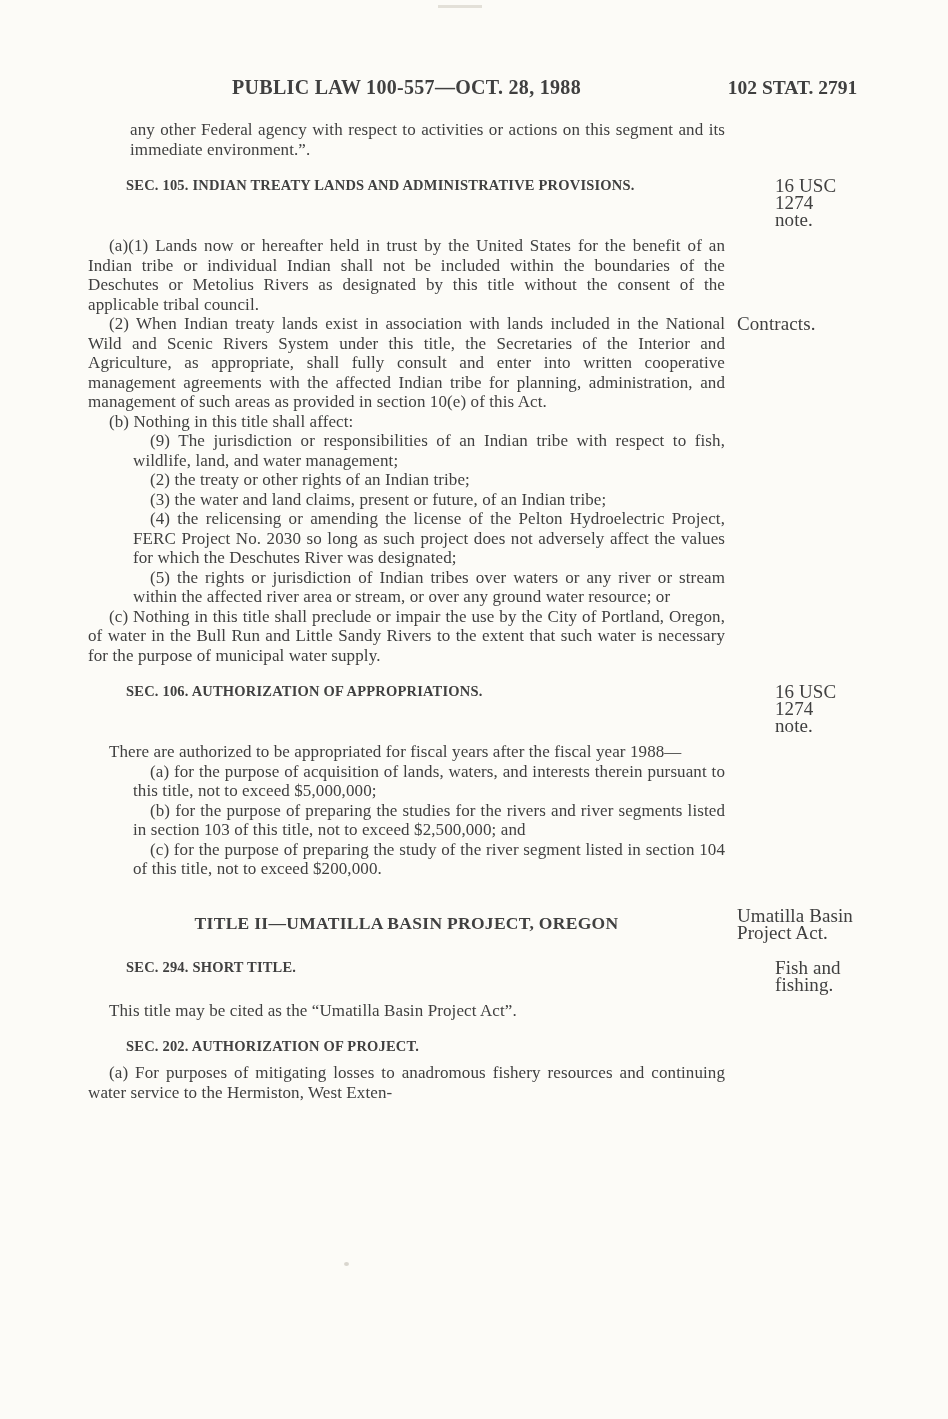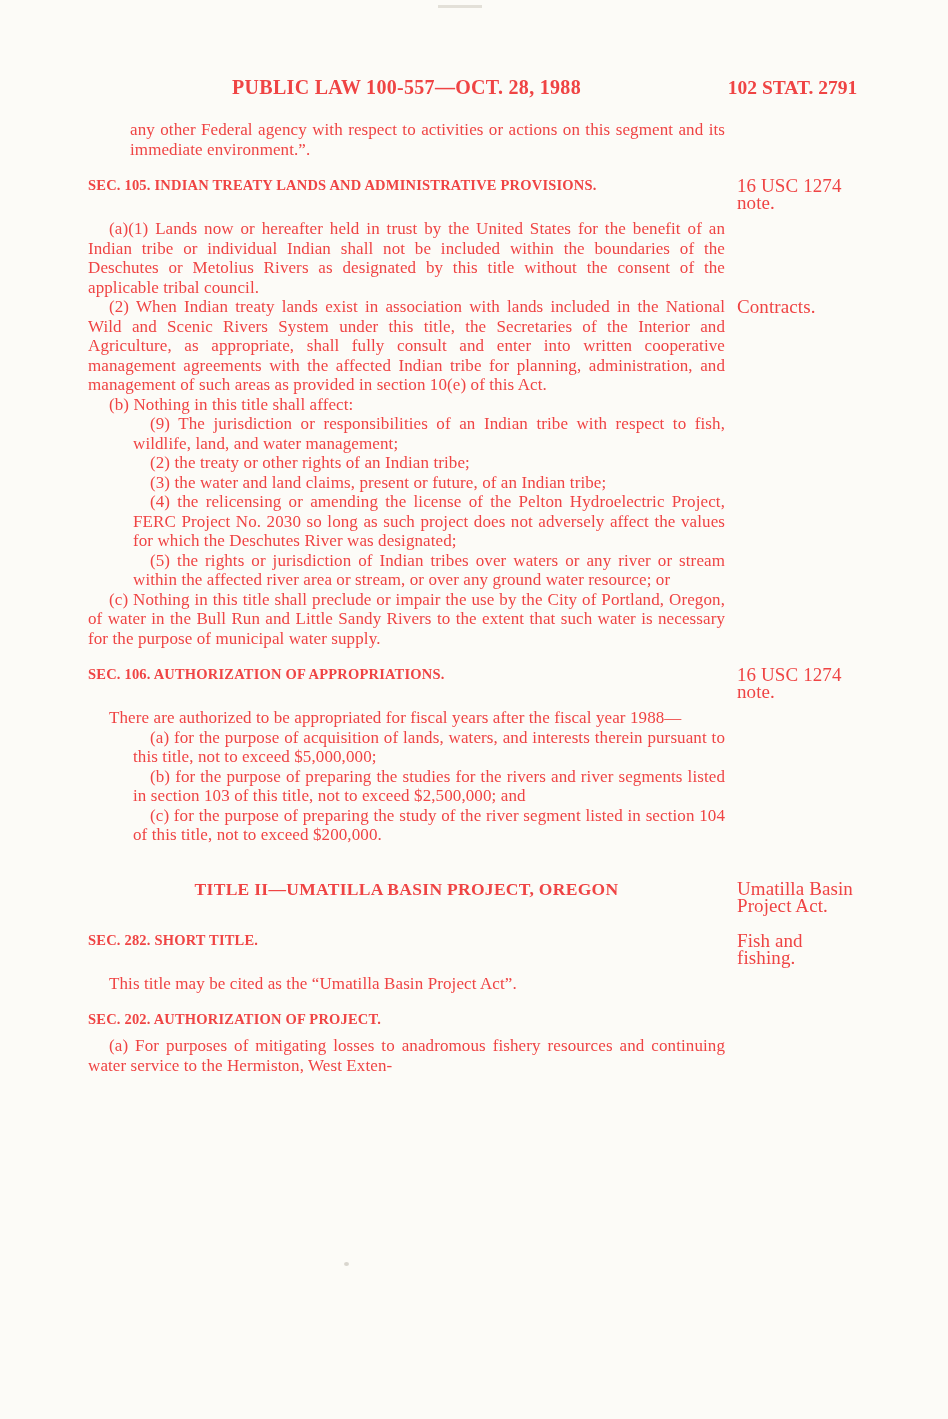--- a/index.html
+++ b/index.html
@@ -6,21 +6,21 @@
   html, body { margin: 0; padding: 0; }
   body {
     background: #fcfbf7;
     font-family: "Liberation Serif", "DejaVu Serif", serif;
   }
   .page {
     position: relative;
     width: 948px;
     height: 1419px;
     background: #fcfbf7;
-    color: #ef4444;
+    color: #404040;
     padding: 76px 88px 0 88px;
     overflow: hidden;
   }
   .scan-mark-top {
     position: absolute;
     top: 5px; left: 438px;
     width: 44px; height: 3px;
     background: #e3e0d8;
   }
   .scan-dot {
@@ -62,29 +62,29 @@
   }
   .para { text-indent: 21px; }
   .quote-cont { margin-left: 42px; }
   .sub-item { margin-left: 45px; text-indent: 17px; }
   .sec-heading {
     font-size: 14.5px;
     line-height: 18px;
     font-weight: bold;
     letter-spacing: 0.2px;
   }
-  .b-heading { margin-top: 17px; margin-bottom: 8px; }
+  .b-heading { margin-top: 17px; margin-bottom: 8px; margin-left: 38px; }
   .title-heading {
     font-size: 17.5px;
     font-weight: bold;
     text-align: center;
     letter-spacing: 0.3px;
     line-height: 20px;
   }
-  .b-title { margin-top: 34px; margin-bottom: 7px; }
+  .b-title { margin-top: 27px; margin-bottom: 7px; align-items: center; }
   .note {
     font-size: 19px;
     line-height: 17px;
     white-space: pre-line;
     letter-spacing: 0.1px;
   }
 </style>
 </head>
 <body>
 
@@ -212,21 +212,21 @@
         <h1 class="title-heading">TITLE II—UMATILLA BASIN PROJECT, OREGON</h1>
       </div>
       <div class="col-note">
         <p class="note">Umatilla Basin
 Project Act.</p>
       </div>
     </div>
 
     <div class="block b-heading">
       <div class="col-main">
-        <h2 class="sec-heading">SEC. 282. SHORT TITLE.</h2>
+        <h2 class="sec-heading">SEC. 294. SHORT TITLE.</h2>
       </div>
       <div class="col-note">
         <p class="note">Fish and fishing.</p>
       </div>
     </div>
 
     <div class="block">
       <div class="col-main">
         <p class="para">This title may be cited as the “Umatilla Basin Project Act”.</p>
       </div>

